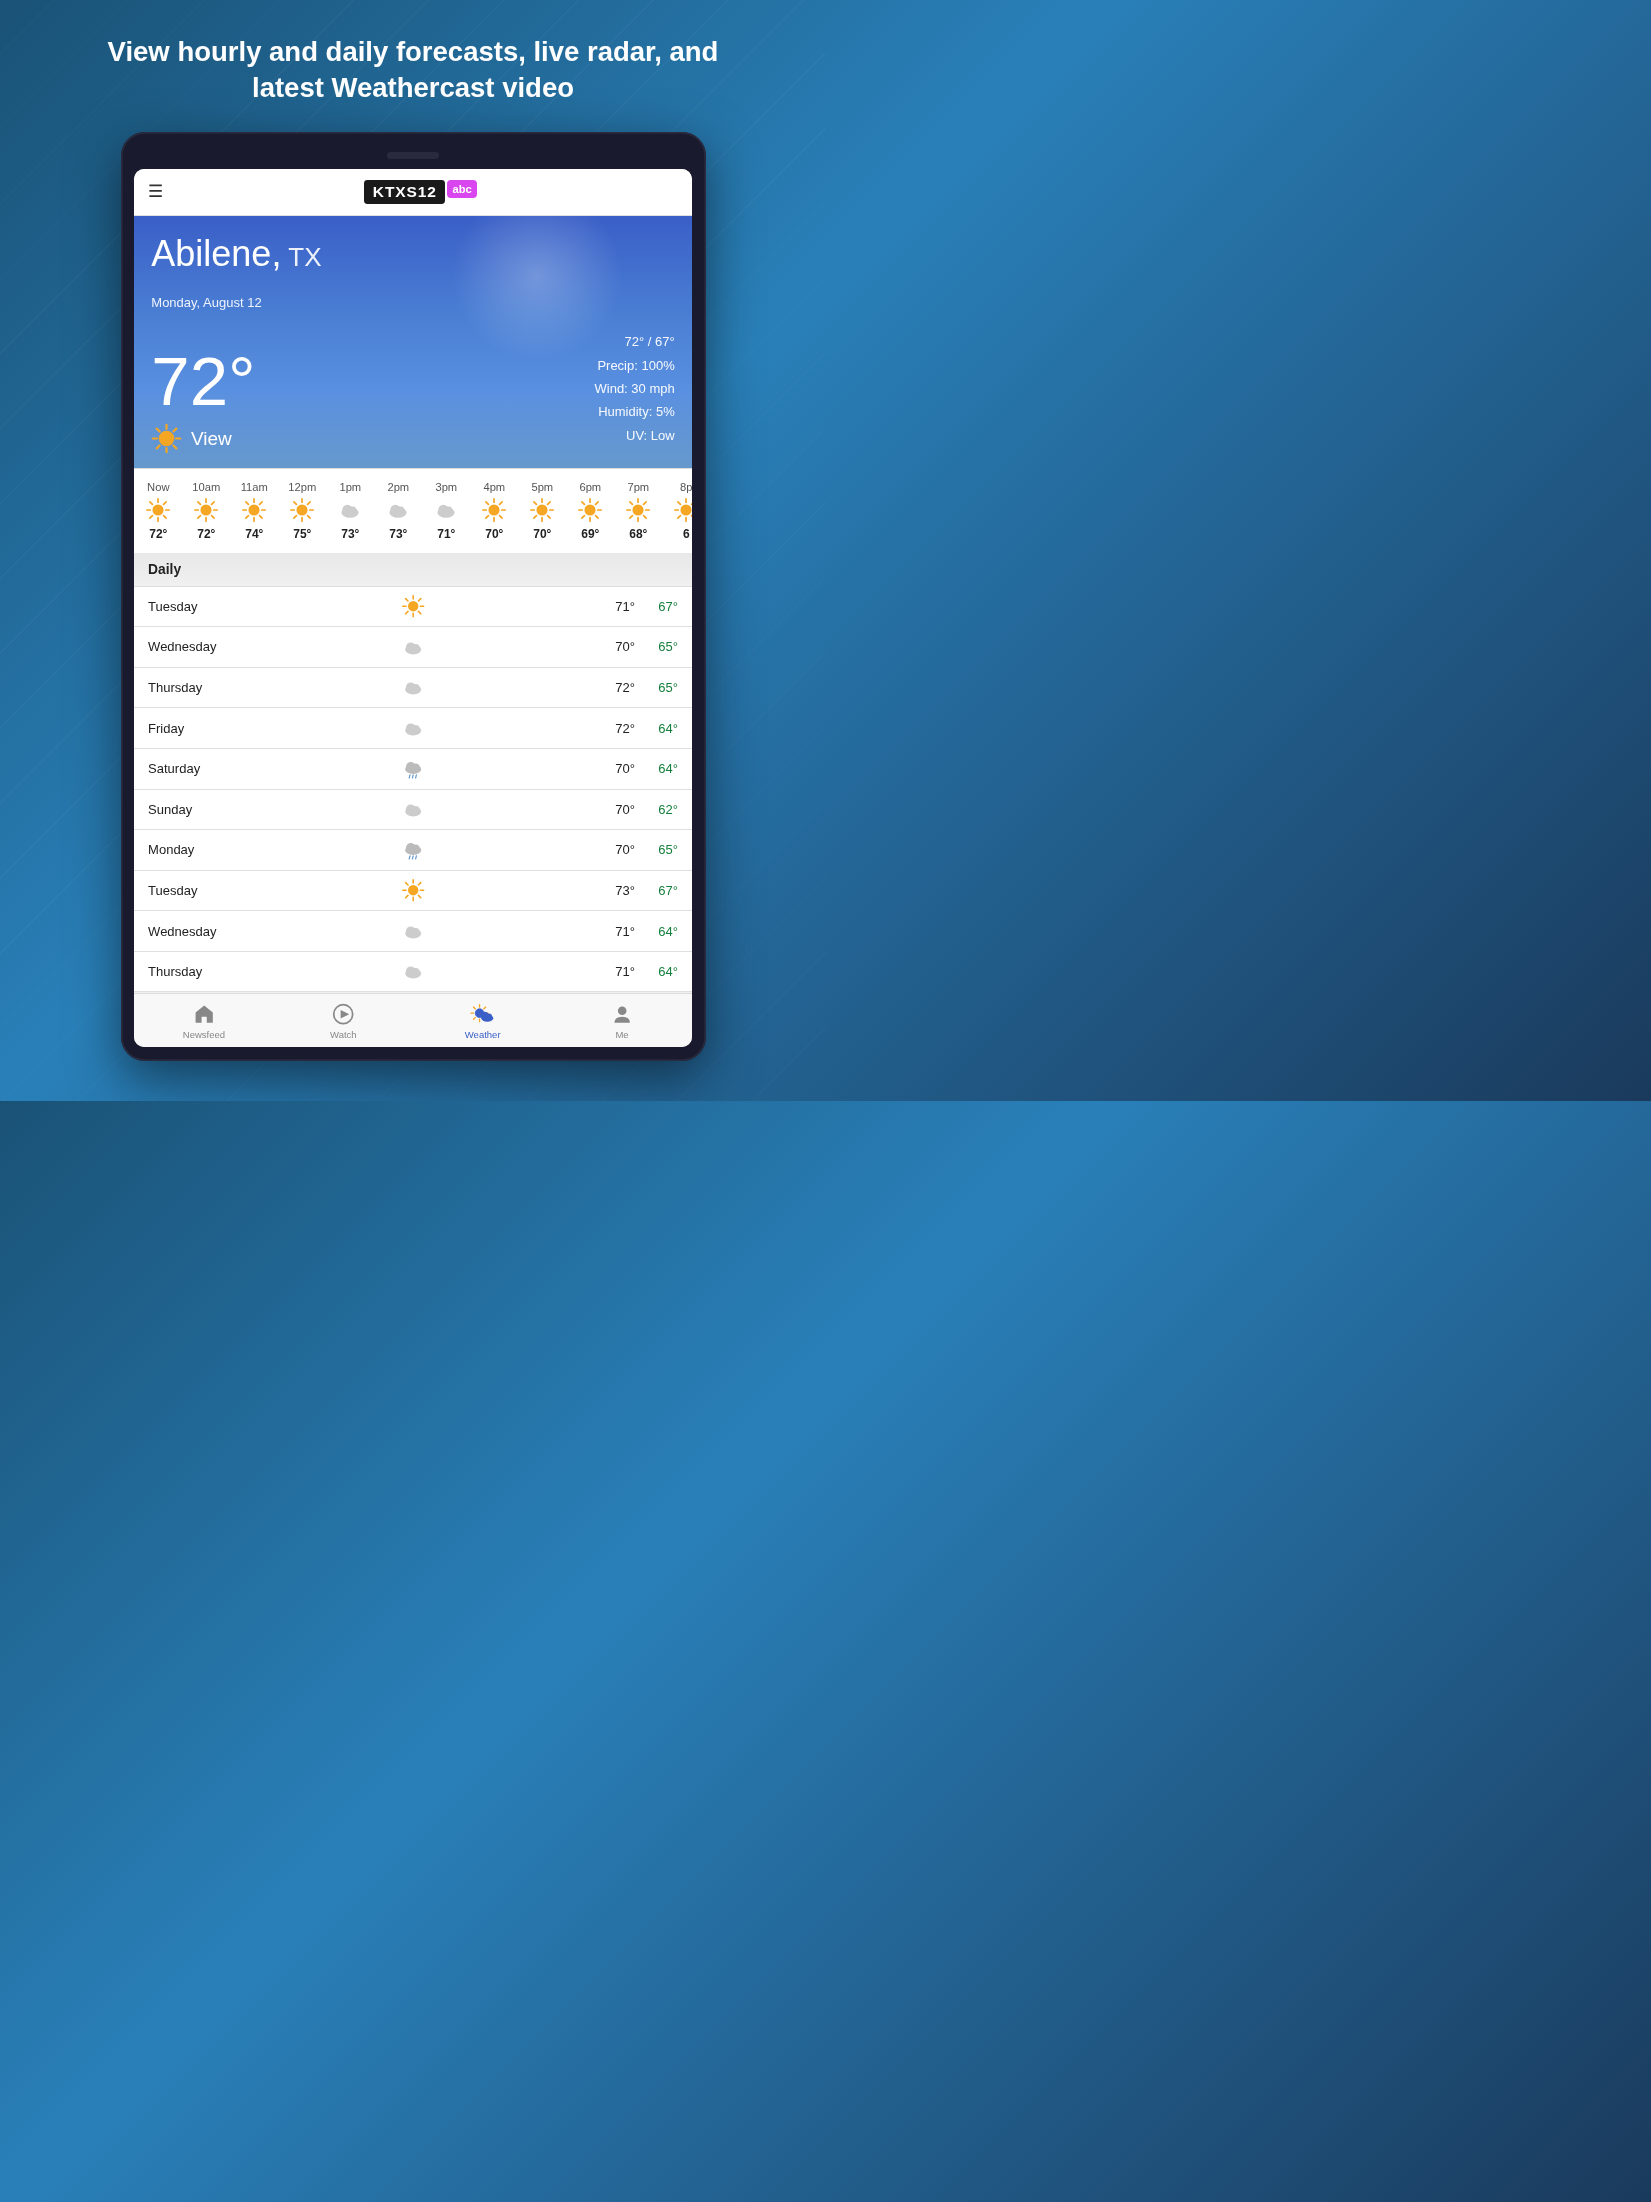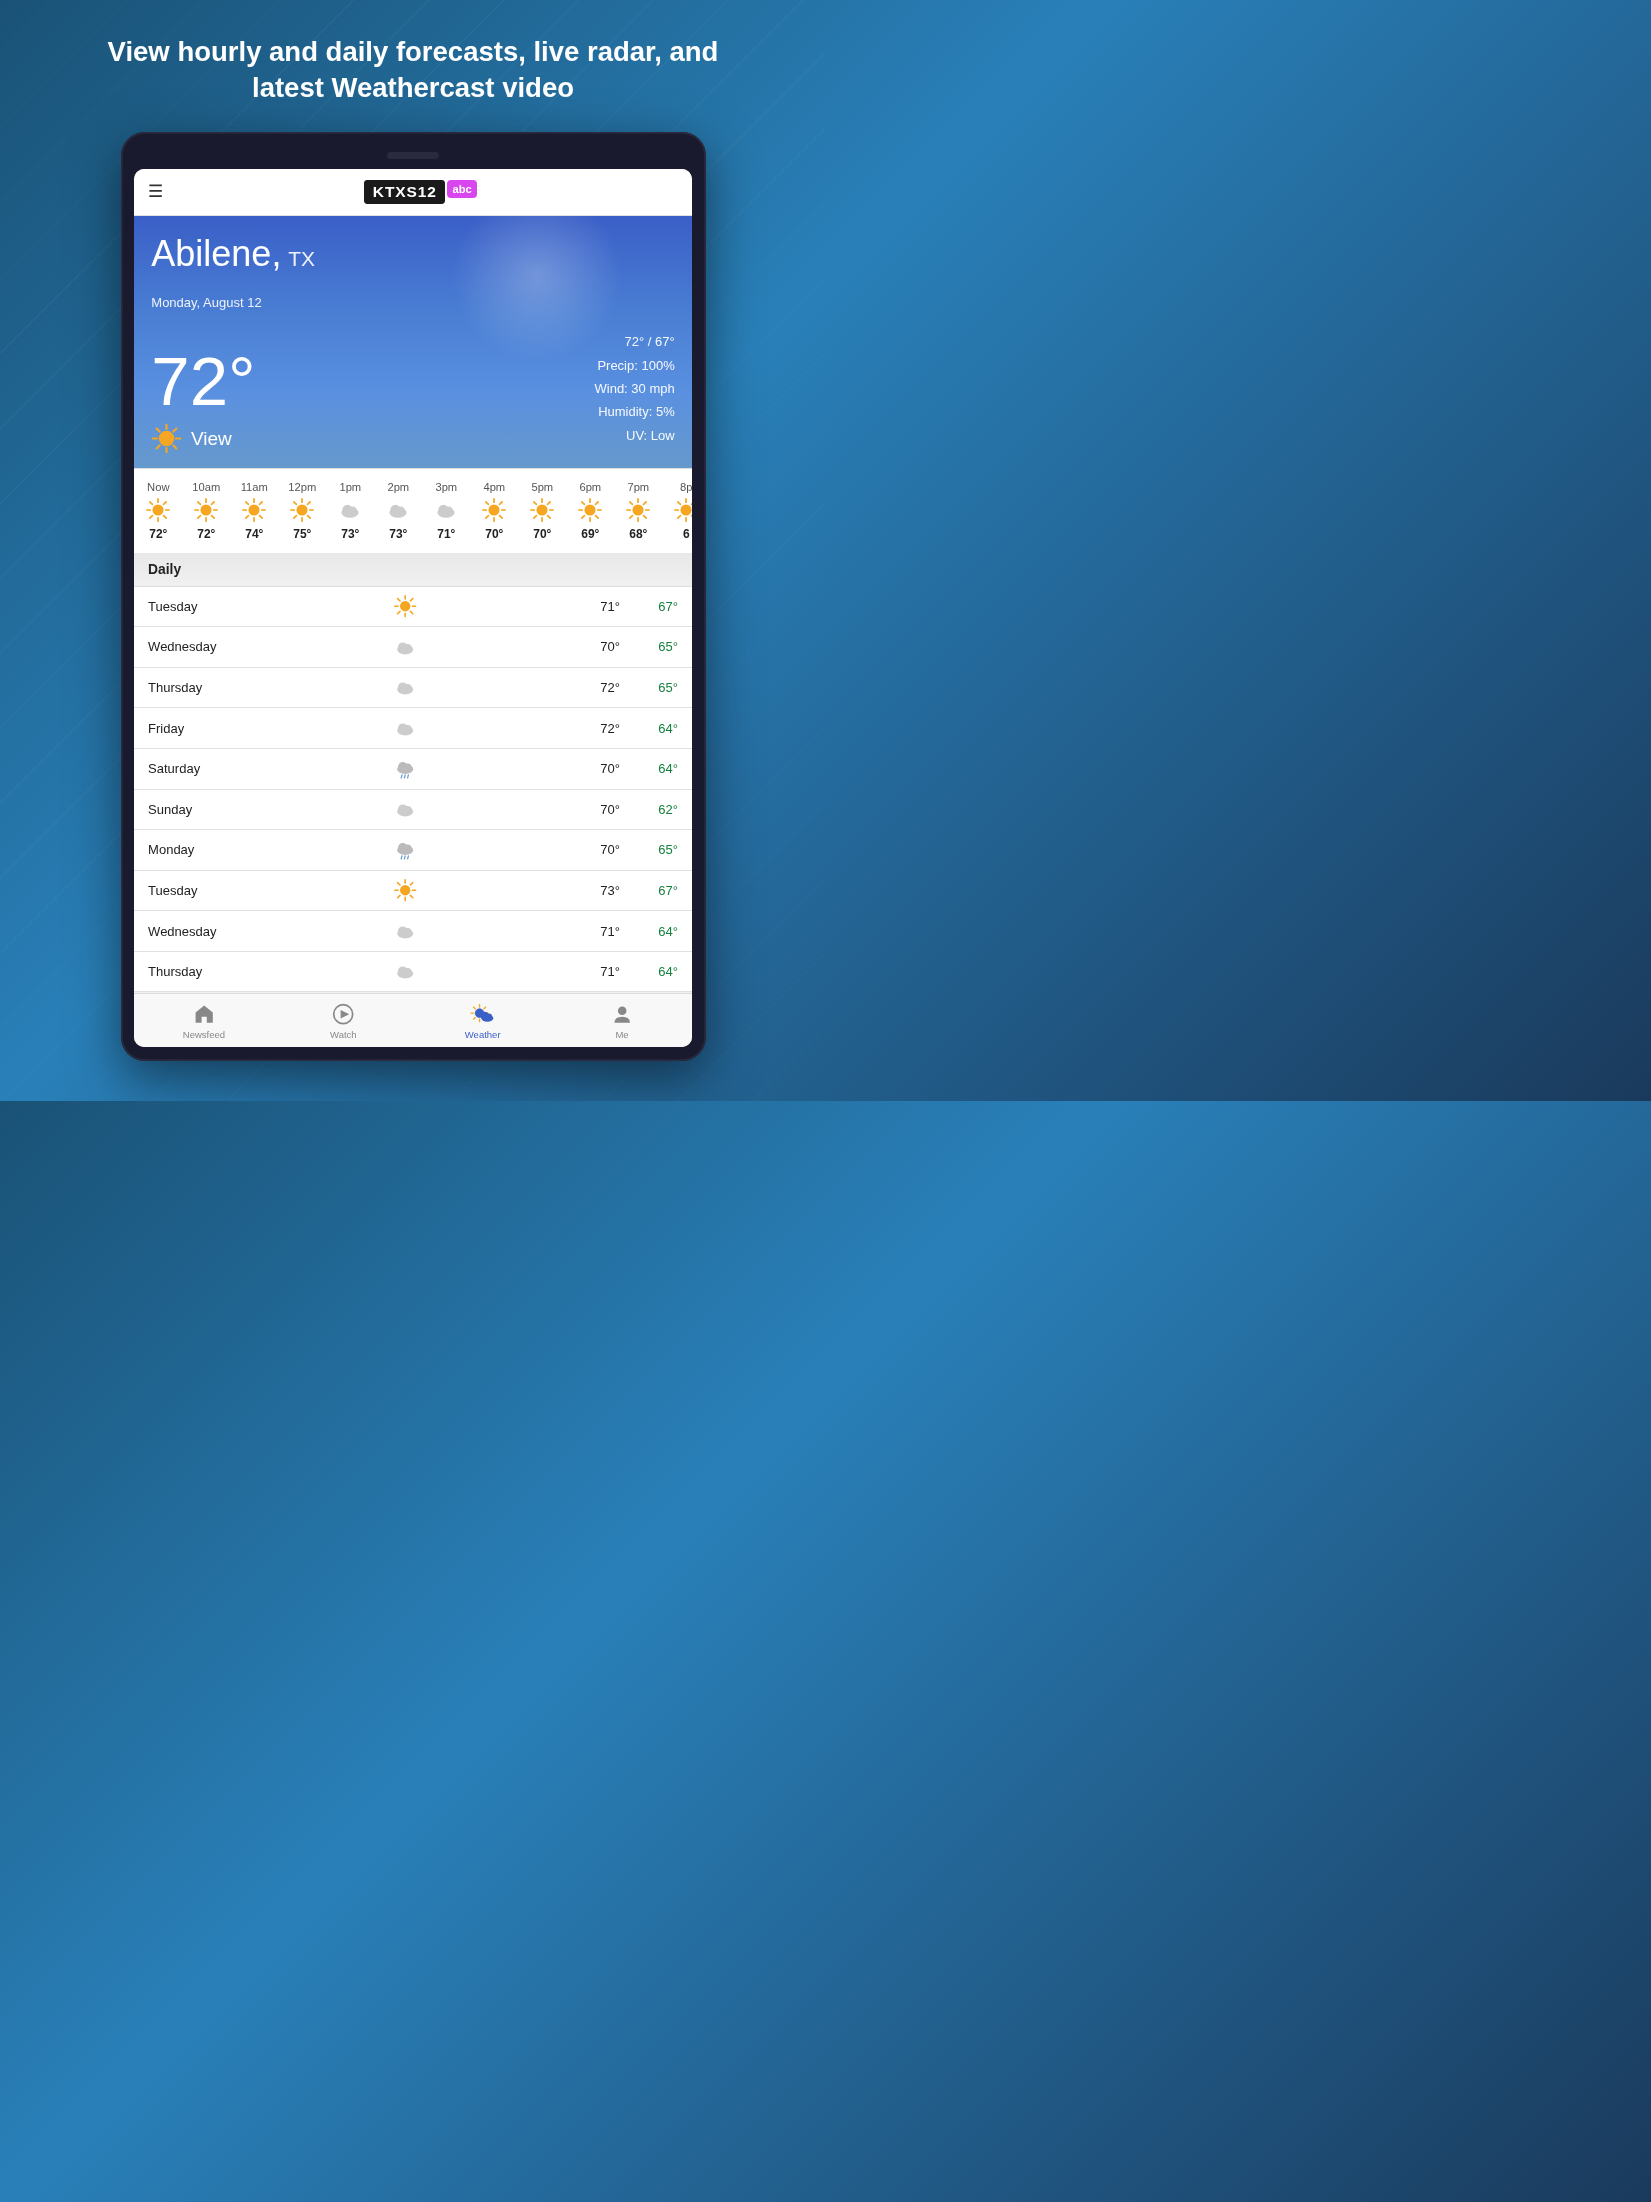--- a/index.html
+++ b/index.html
@@ -138,21 +138,21 @@
       pointer-events: none;
     }
     .city-name {
       font-size: 36px;
       font-weight: 300;
       display: flex;
       align-items: baseline;
       gap: 6.9px;
     }
     .city-state {
-      font-size: 21px;
+      font-size: 26px;
       font-weight: 400;
       color: rgba(255,255,255,0.9);
     }
     .weather-date {
       font-size: 13px;
       color: rgba(255,255,255,0.9);
       margin-top: 20px;
       margin-bottom: 20.6px;
     }
     .weather-main {
@@ -247,21 +247,20 @@
     .daily-list {
       flex: 1;
       overflow: hidden;
     }
     .daily-row {
       display: flex;
       align-items: center;
       padding: 8.6px 13.8px;
       border-bottom: 0.9px solid #e0e0e0;
       background: white;
-      gap: 15px;
     }
     .daily-day {
       width: 95px;
       font-size: 13px;
       color: #222;
     }
     .daily-icon {
       flex: 1;
       display: flex;
       justify-content: center;

